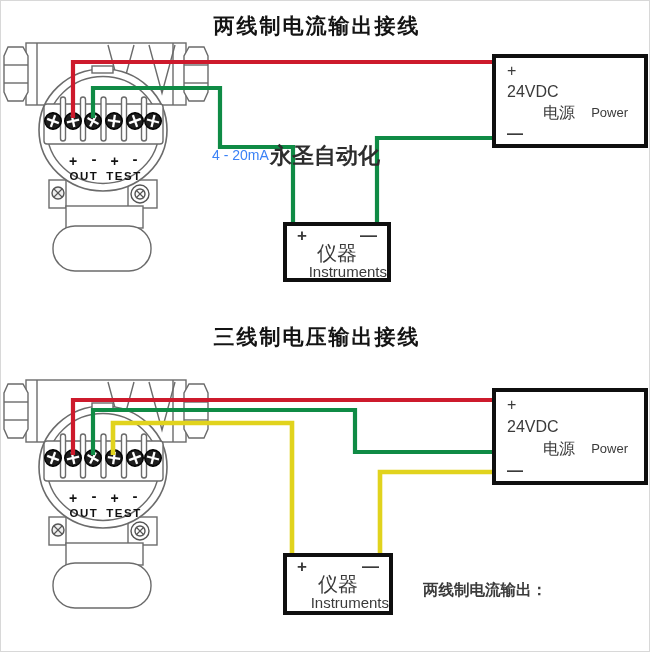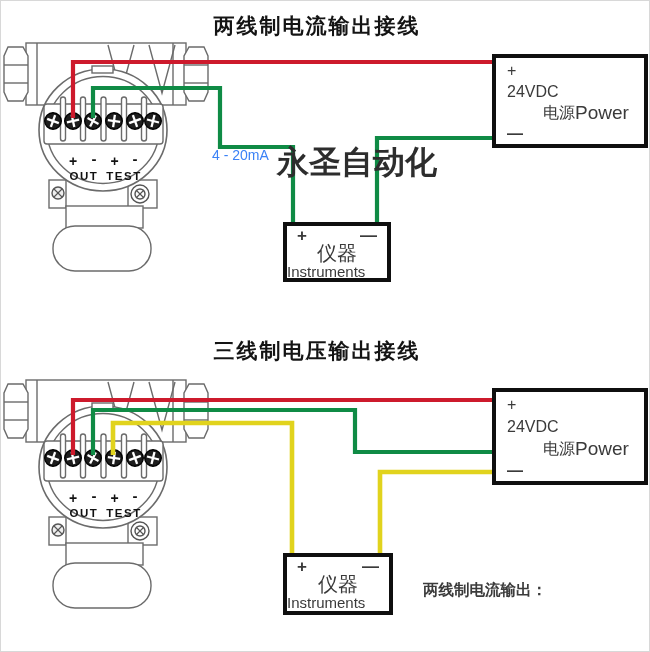--- a/index.html
+++ b/index.html
@@ -7,38 +7,38 @@
     position:relative;width:650px;height:652px;background:#fff;overflow:hidden;
     font-family:"Liberation Sans","DejaVu Sans",sans-serif;
     box-shadow: inset 0 0 0 1px #d8d8d8;
   }
   .layer{position:absolute;left:0;top:0;z-index:1;}
   .title{
     position:absolute;left:0;width:634px;text-align:center;
     font-size:21px;font-weight:bold;color:#141414;letter-spacing:2px;z-index:4;
   }
   .title.t1{top:12px;}
-  .title.t2{top:337px;}
+  .title.t2{top:323px;}
   .box{
     position:absolute;background:#fff;border:4px solid #0f0f0f;
     box-sizing:border-box;z-index:3;color:#3a3a3a;
   }
   .power{font-size:16px;padding:2px 0 0 11px;}
   .power .prow{line-height:21px;white-space:nowrap;}
   .power.p2 .prow{line-height:22px;}
   .power .cnrow{display:flex;margin-left:36px;}
-  .power .en{margin-left:auto;margin-right:16px;font-size:19px;}
+  .power .en{margin-left:auto;margin-right:16px;font-size:13px;}
   .power .minus{font-weight:bold;}
   .instr{font-size:15px;}
   .instr .pmrow{display:flex;justify-content:space-between;padding:2px 10px 0 10px;
     font-size:17px;line-height:16px;font-weight:bold;}
   .instr .cn{text-align:center;line-height:18px;font-size:20px;}
-  .instr .en{text-align:left;line-height:19px;font-size:15px;}
+  .instr .en{text-align:right;line-height:19px;font-size:15px;}
   .signal{position:absolute;left:212px;top:147px;font-size:14px;color:#3b82f6;z-index:4;}
-  .watermark{position:absolute;left:277px;top:141px;font-size:32px;font-weight:600;
+  .watermark{position:absolute;left:270px;top:141px;font-size:22px;font-weight:600;
     color:#2d2d2d;z-index:4;}
   .notes{position:absolute;left:423px;top:527px;z-index:4;
     font-size:15.5px;font-weight:bold;color:#3b3b3b;line-height:25px;white-space:pre;}
 </style>
 </head>
 <body>
 
 <div class="page">
 
   <div class="title t1">两线制电流输出接线</div>

